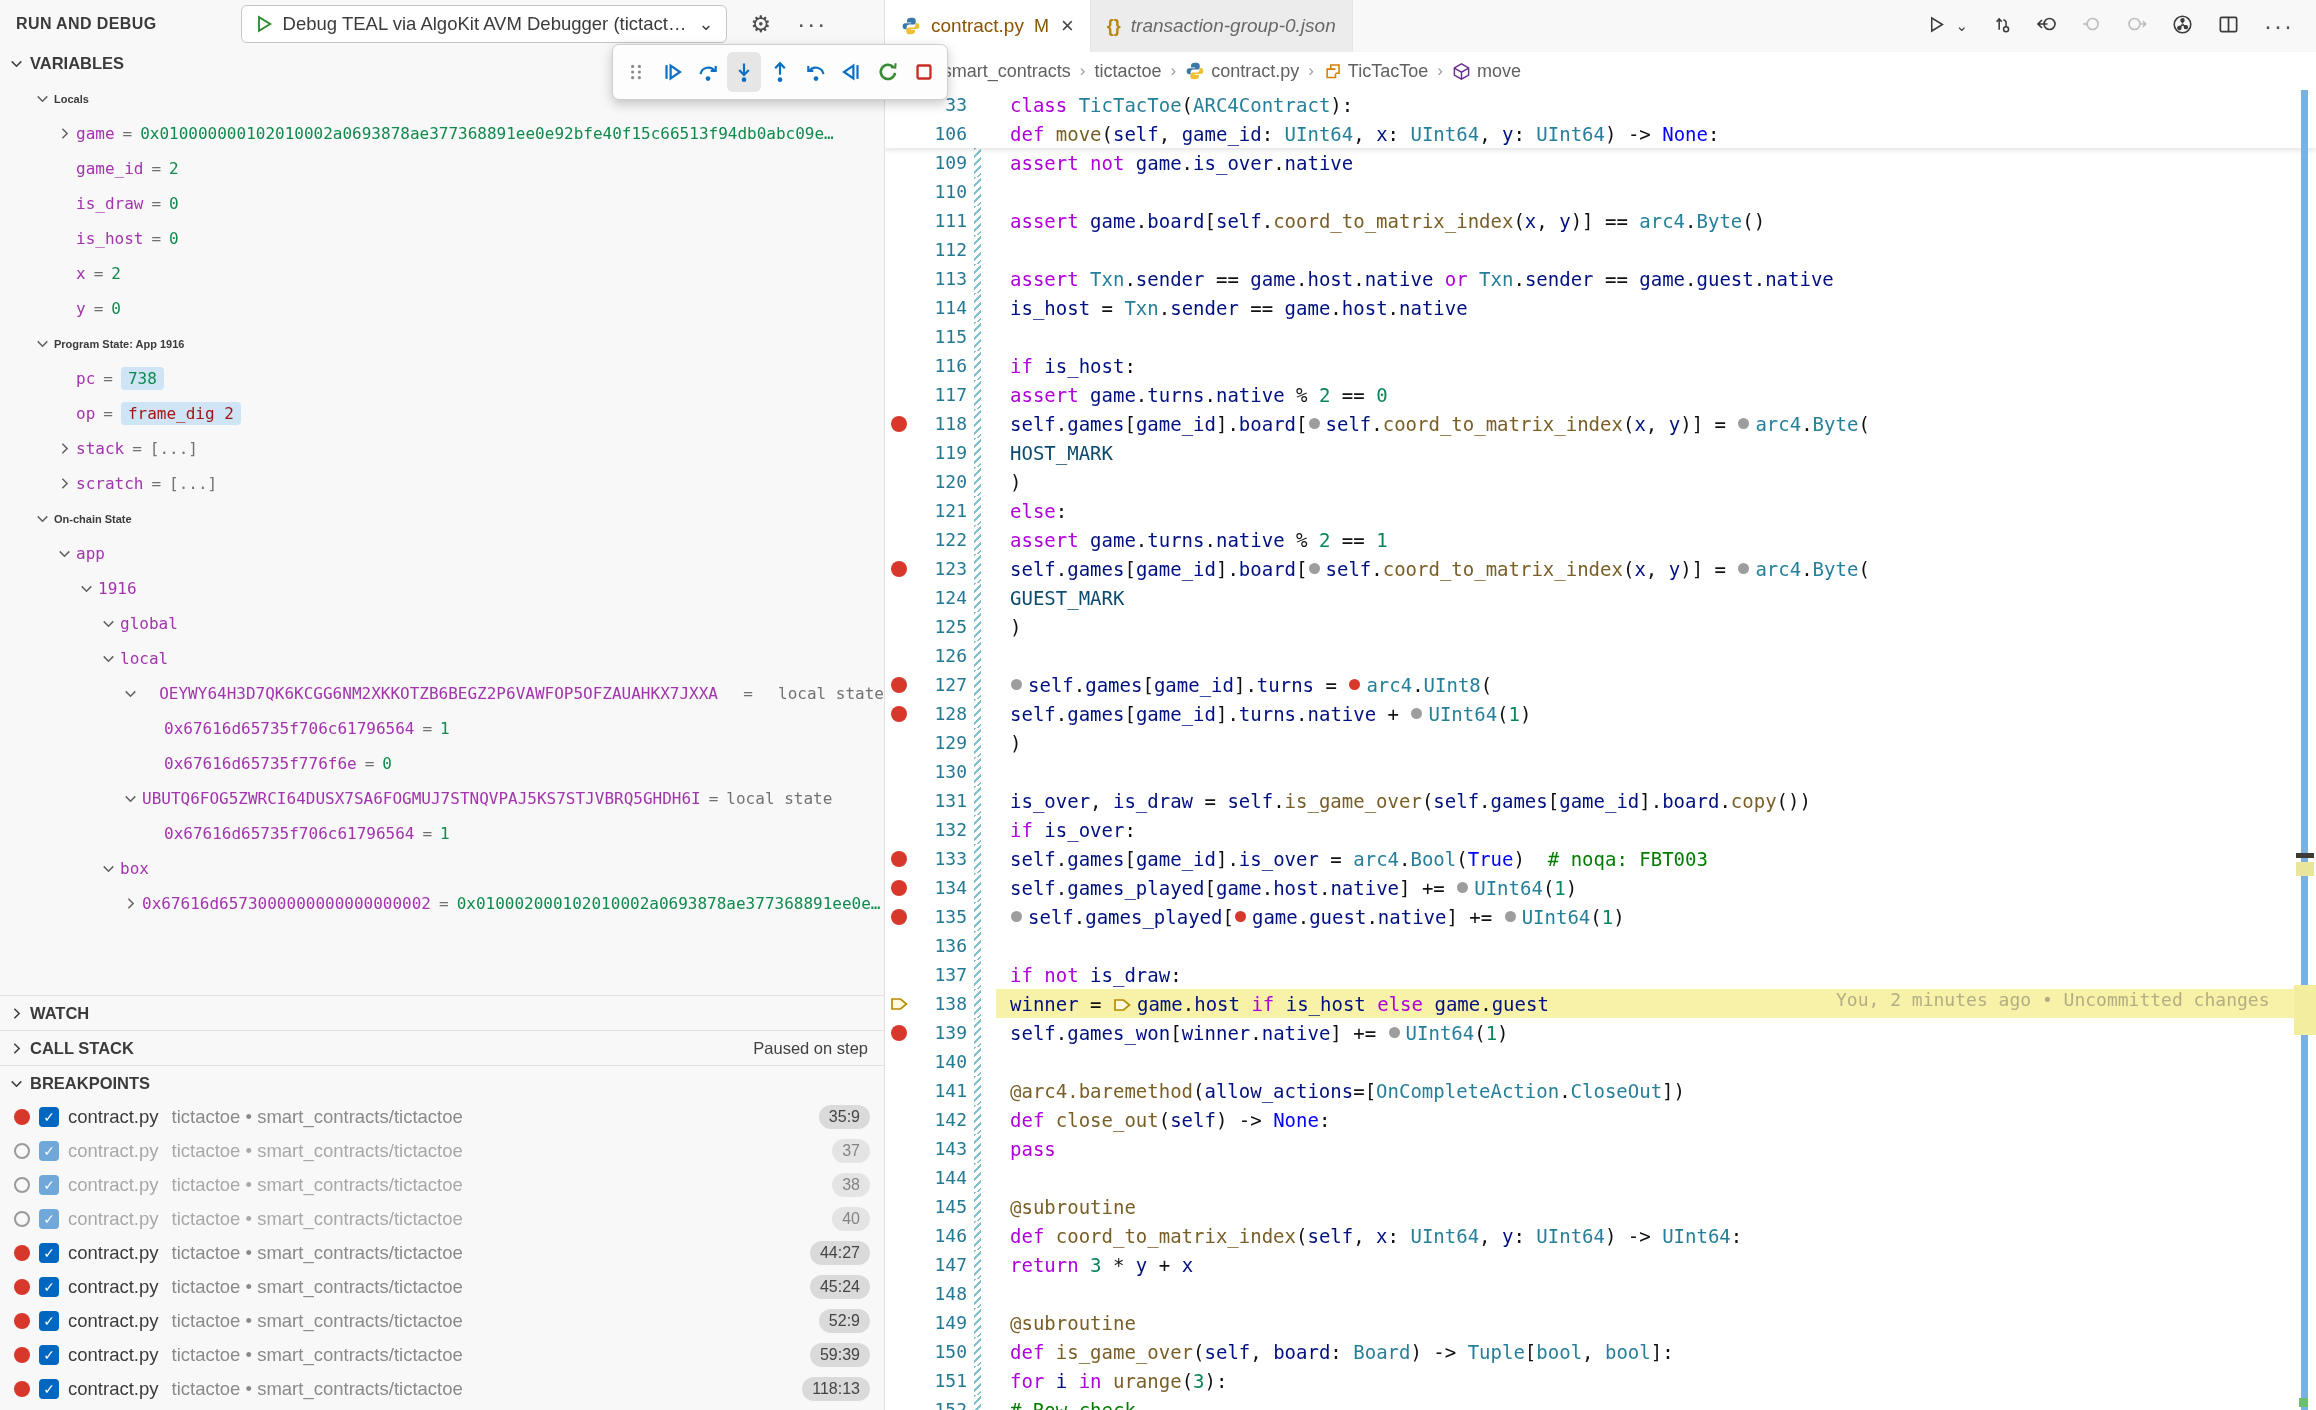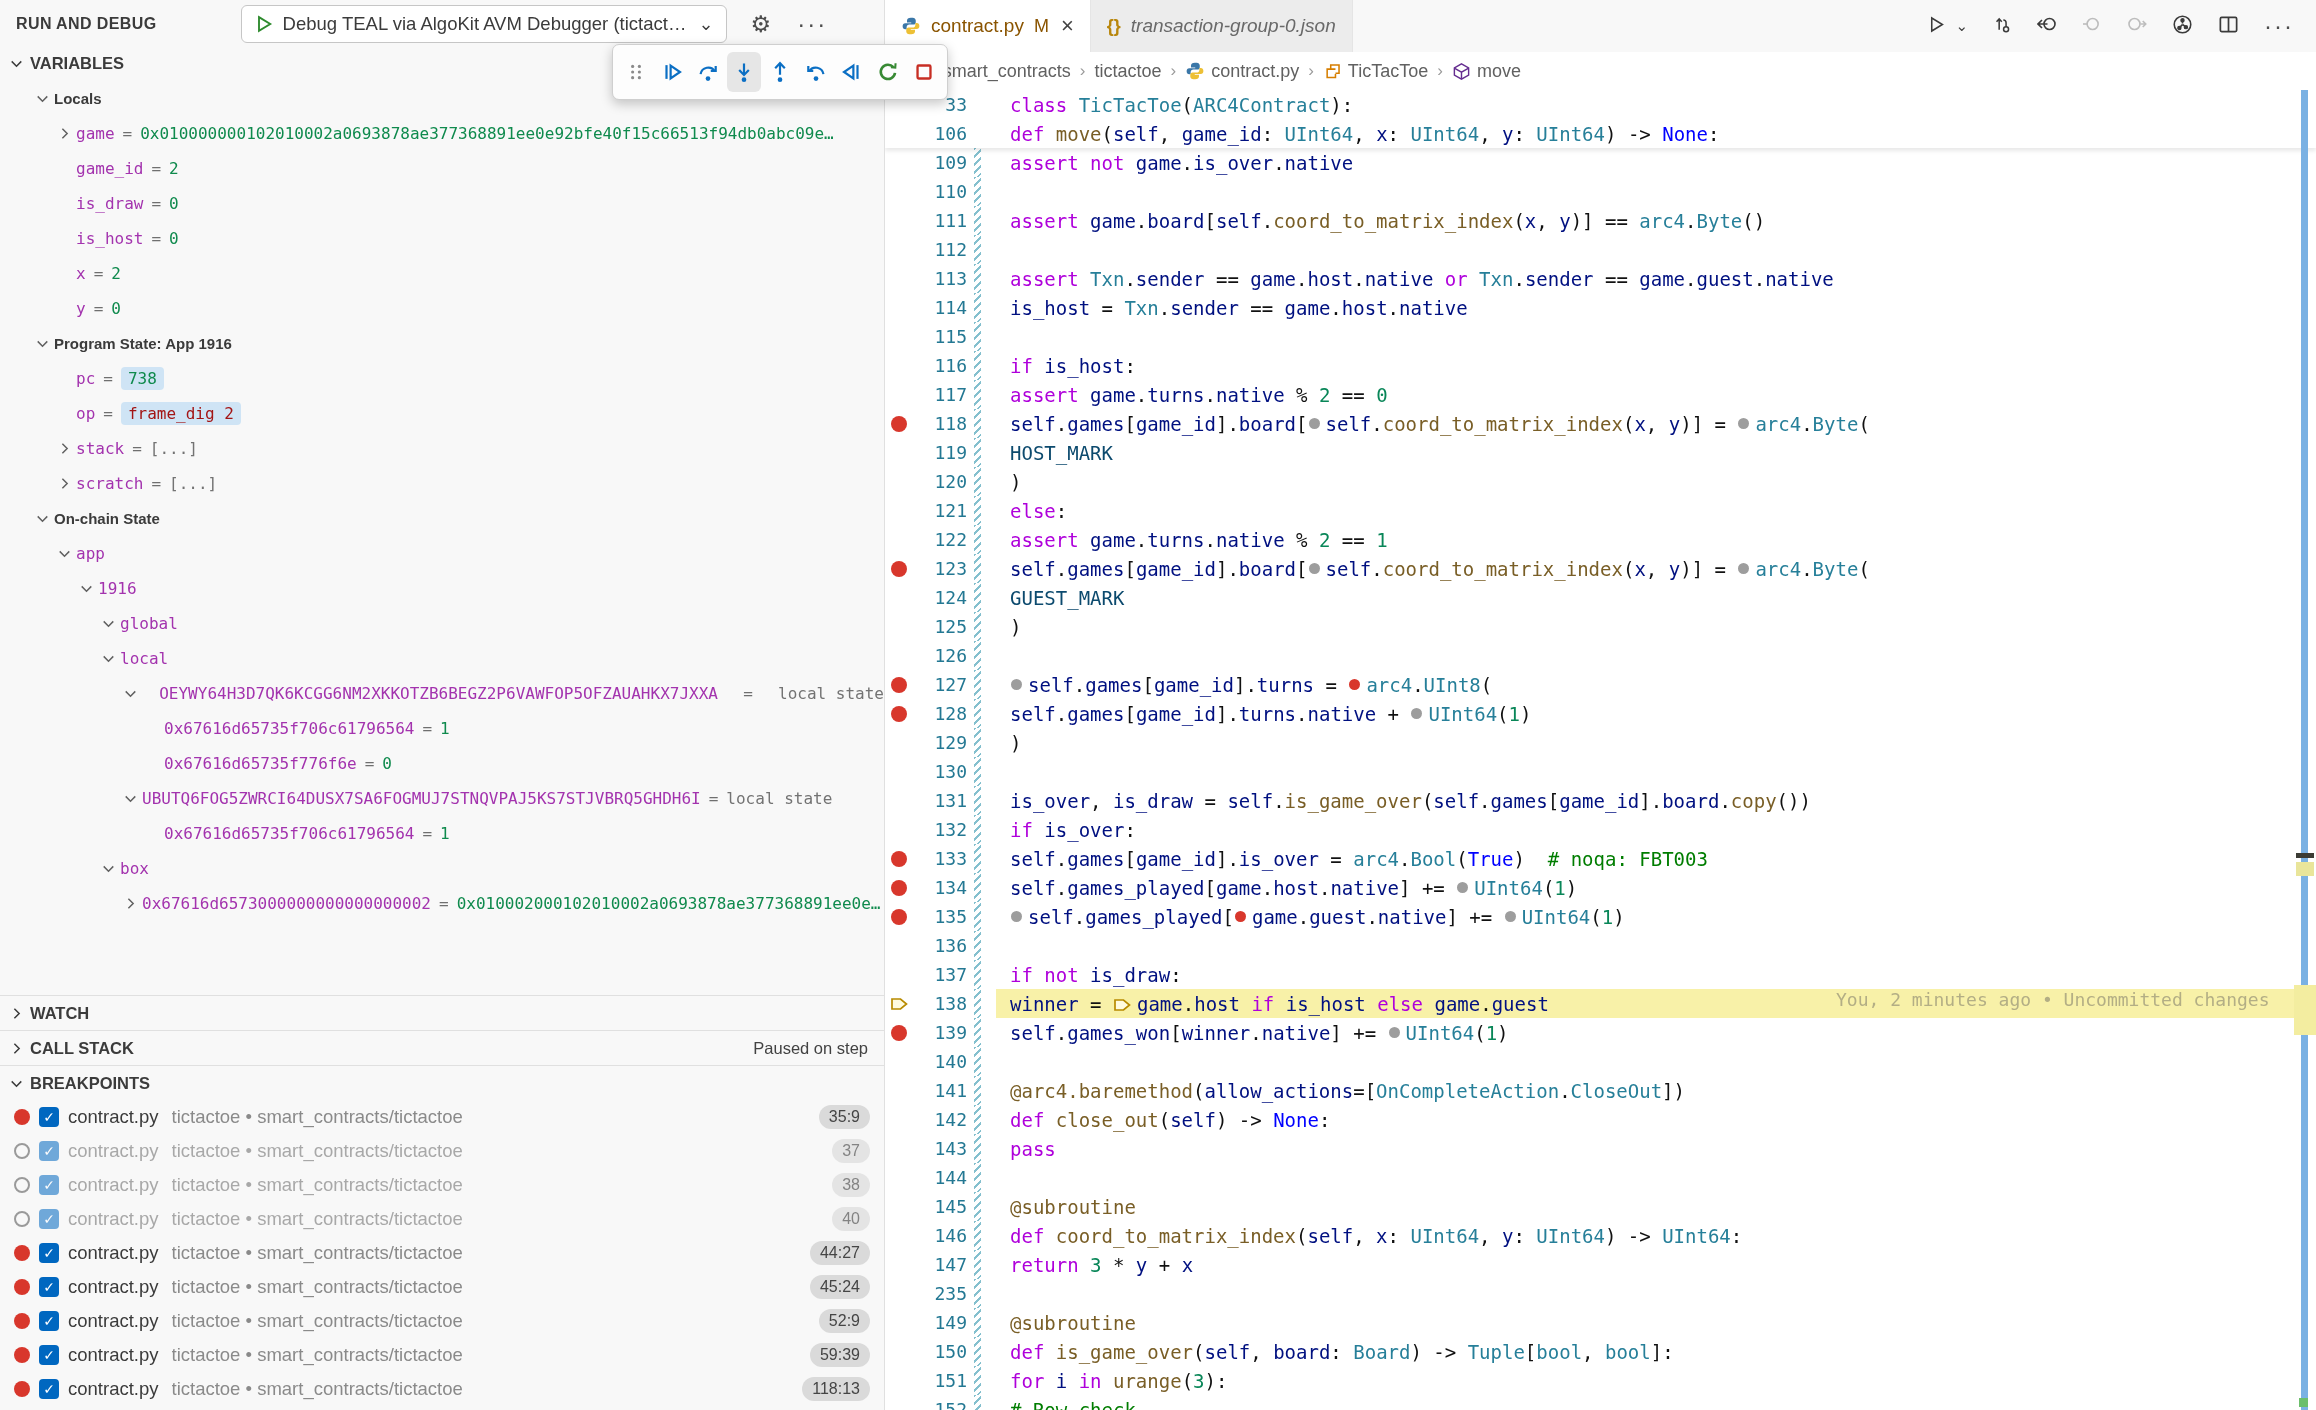--- a/index.html
+++ b/index.html
@@ -17,21 +17,21 @@
   .sb-top .dots{font-size:24px;color:#4d4d4d;margin-left:26px;letter-spacing:2px;}
   .sec-h{height:31px;display:flex;align-items:center;font-weight:700;font-size:16.5px;color:#3b3b3b;
          padding-left:8px;gap:5px;flex:0 0 auto;background:#f8f8f8;}
   .sec-h.bordered{border-top:1px solid #e0e0e0;height:34px;}
   .sec-right{margin-left:auto;margin-right:16px;font-weight:400;font-size:16.5px;color:#424242;}
   .vars{flex:1 1 auto;overflow:hidden;padding-top:2px;}
   .trow{height:35px;display:flex;align-items:center;white-space:nowrap;overflow:hidden;
         font-family:"DejaVu Sans Mono",monospace;font-size:16px;}
   .twisty{width:24px;flex:0 0 24px;display:inline-flex;align-items:center;justify-content:center;}
   .tname{color:#a333ae;}
-  .tname-h{color:#3b3b3b;font-family:"Liberation Sans",sans-serif;font-weight:700;font-size:15px;}
+  .tname-h{color:#3b3b3b;font-family:"Liberation Sans",sans-serif;font-weight:700;font-size:11px;}
   .eq{color:#6f6f6f;margin:0 8px;}
   .tval{white-space:nowrap;}
   .val-g{color:#0f8a4d;}
   .val-r{color:#a31515;}
   .val-gray{color:#737373;}
   .hl{background:#cfe4f5;border-radius:4px;padding:2px 7px;}
   
   .bps{flex:0 0 auto;padding-bottom:4px;}
   .bp-row{height:34px;display:flex;align-items:center;padding:0 14px;gap:9px;font-size:18.5px;}
   .bp-dot{width:16px;height:16px;border-radius:50%;background:#d8372c;flex:0 0 16px;}
@@ -565,21 +565,21 @@
                 </svg></span><span class="tk-v">game</span><span class="tk-o">.</span><span class="tk-v">host</span><span class="tk-k"> if </span><span class="tk-v">is_host</span><span class="tk-k"> else </span><span class="tk-v">game</span><span class="tk-o">.</span><span class="tk-v">guest</span></span><span class="blame">You, 2 minutes ago • Uncommitted changes</span></div>
           <div class="cl"><span class="gut"><span class="bpcol"><span class="bigdot"></span></span><span class="lnum">139</span><span class="hatch on"></span></span><span class="lc"><span class="tk-o ws">                </span><span class="tk-v">self</span><span class="tk-o">.</span><span class="tk-v">games_won</span><span class="tk-o">[</span><span class="tk-v">winner</span><span class="tk-o">.</span><span class="tk-v">native</span><span class="tk-o">] += </span><span class="mdot"></span><span class="tk-t">UInt64</span><span class="tk-o">(</span><span class="tk-n">1</span><span class="tk-o">)</span></span></div>
           <div class="cl"><span class="gut"><span class="bpcol"></span><span class="lnum">140</span><span class="hatch on"></span></span><span class="lc"></span></div>
           <div class="cl"><span class="gut"><span class="bpcol"></span><span class="lnum">141</span><span class="hatch on"></span></span><span class="lc"><span class="tk-o ws">    </span><span class="tk-f">@arc4.baremethod</span><span class="tk-o">(</span><span class="tk-v">allow_actions</span><span class="tk-o">=[</span><span class="tk-t">OnCompleteAction</span><span class="tk-o">.</span><span class="tk-t">CloseOut</span><span class="tk-o">])</span></span></div>
           <div class="cl"><span class="gut"><span class="bpcol"></span><span class="lnum">142</span><span class="hatch on"></span></span><span class="lc"><span class="tk-o ws">    </span><span class="tk-k">def </span><span class="tk-f">close_out</span><span class="tk-o">(</span><span class="tk-v">self</span><span class="tk-o">) -&gt; </span><span class="tk-b">None</span><span class="tk-o">:</span></span></div>
           <div class="cl"><span class="gut"><span class="bpcol"></span><span class="lnum">143</span><span class="hatch on"></span></span><span class="lc"><span class="tk-o ws">        </span><span class="tk-k">pass</span></span></div>
           <div class="cl"><span class="gut"><span class="bpcol"></span><span class="lnum">144</span><span class="hatch on"></span></span><span class="lc"></span></div>
           <div class="cl"><span class="gut"><span class="bpcol"></span><span class="lnum">145</span><span class="hatch on"></span></span><span class="lc"><span class="tk-o ws">    </span><span class="tk-f">@subroutine</span></span></div>
           <div class="cl"><span class="gut"><span class="bpcol"></span><span class="lnum">146</span><span class="hatch on"></span></span><span class="lc"><span class="tk-o ws">    </span><span class="tk-k">def </span><span class="tk-f">coord_to_matrix_index</span><span class="tk-o">(</span><span class="tk-v">self</span><span class="tk-o">, </span><span class="tk-v">x</span><span class="tk-o">: </span><span class="tk-t">UInt64</span><span class="tk-o">, </span><span class="tk-v">y</span><span class="tk-o">: </span><span class="tk-t">UInt64</span><span class="tk-o">) -&gt; </span><span class="tk-t">UInt64</span><span class="tk-o">:</span></span></div>
           <div class="cl"><span class="gut"><span class="bpcol"></span><span class="lnum">147</span><span class="hatch on"></span></span><span class="lc"><span class="tk-o ws">        </span><span class="tk-k">return </span><span class="tk-n">3</span><span class="tk-o"> * </span><span class="tk-v">y</span><span class="tk-o"> + </span><span class="tk-v">x</span></span></div>
-          <div class="cl"><span class="gut"><span class="bpcol"></span><span class="lnum">235</span><span class="hatch on"></span></span><span class="lc"></span></div>
+          <div class="cl"><span class="gut"><span class="bpcol"></span><span class="lnum">148</span><span class="hatch on"></span></span><span class="lc"></span></div>
           <div class="cl"><span class="gut"><span class="bpcol"></span><span class="lnum">149</span><span class="hatch on"></span></span><span class="lc"><span class="tk-o ws">    </span><span class="tk-f">@subroutine</span></span></div>
           <div class="cl"><span class="gut"><span class="bpcol"></span><span class="lnum">150</span><span class="hatch on"></span></span><span class="lc"><span class="tk-o ws">    </span><span class="tk-k">def </span><span class="tk-f">is_game_over</span><span class="tk-o">(</span><span class="tk-v">self</span><span class="tk-o">, </span><span class="tk-v">board</span><span class="tk-o">: </span><span class="tk-t">Board</span><span class="tk-o">) -&gt; </span><span class="tk-t">Tuple</span><span class="tk-o">[</span><span class="tk-t">bool</span><span class="tk-o">, </span><span class="tk-t">bool</span><span class="tk-o">]:</span></span></div>
           <div class="cl"><span class="gut"><span class="bpcol"></span><span class="lnum">151</span><span class="hatch on"></span></span><span class="lc"><span class="tk-o ws">        </span><span class="tk-k">for </span><span class="tk-v">i</span><span class="tk-k"> in </span><span class="tk-f">urange</span><span class="tk-o">(</span><span class="tk-n">3</span><span class="tk-o">):</span></span></div>
           <div class="cl"><span class="gut"><span class="bpcol"></span><span class="lnum">152</span><span class="hatch on"></span></span><span class="lc"><span class="tk-o ws">            </span><span class="tk-c"># Row check</span></span></div>
         </div>
       <div class="ruler">
         <div class="bluebar"></div>
         <div class="m" style="right:2px;top:763px;width:18px;height:5px;background:#3c3c35;"></div>
         <div class="m" style="right:2px;top:772px;width:18px;height:14px;background:#e9e59a;"></div>
         <div class="m" style="right:0;top:895px;width:22px;height:50px;background:#f3eda0;"></div>

